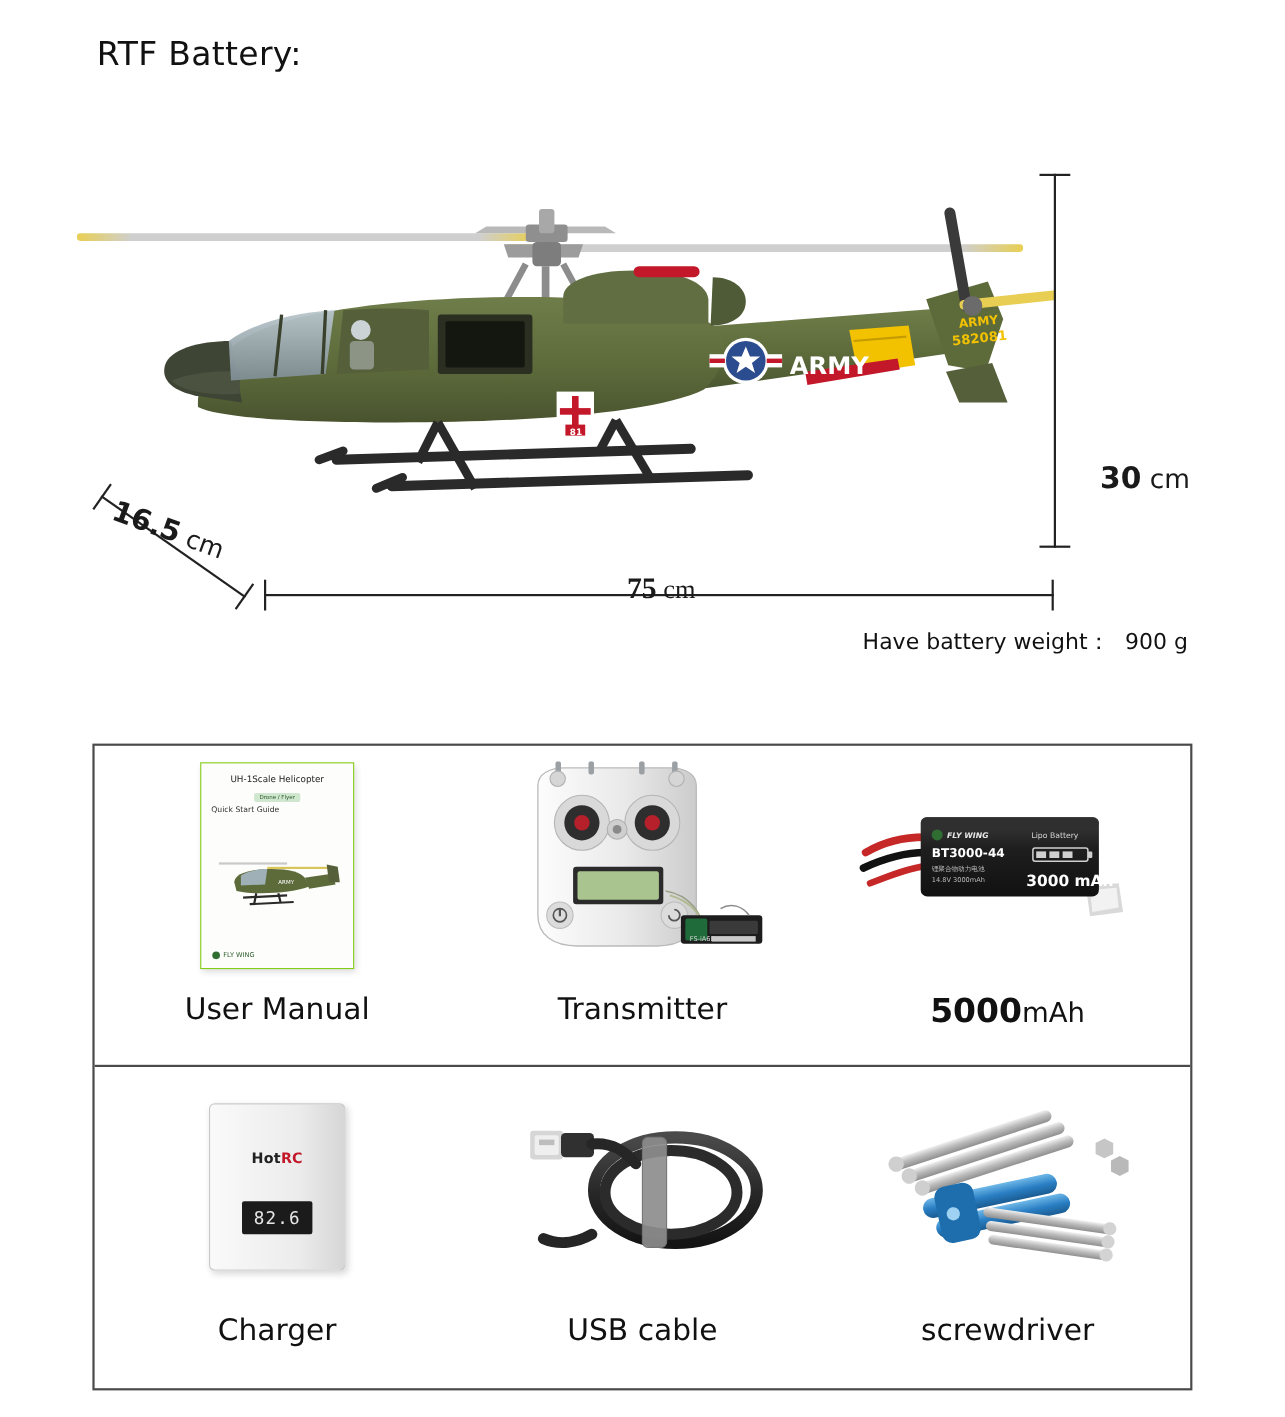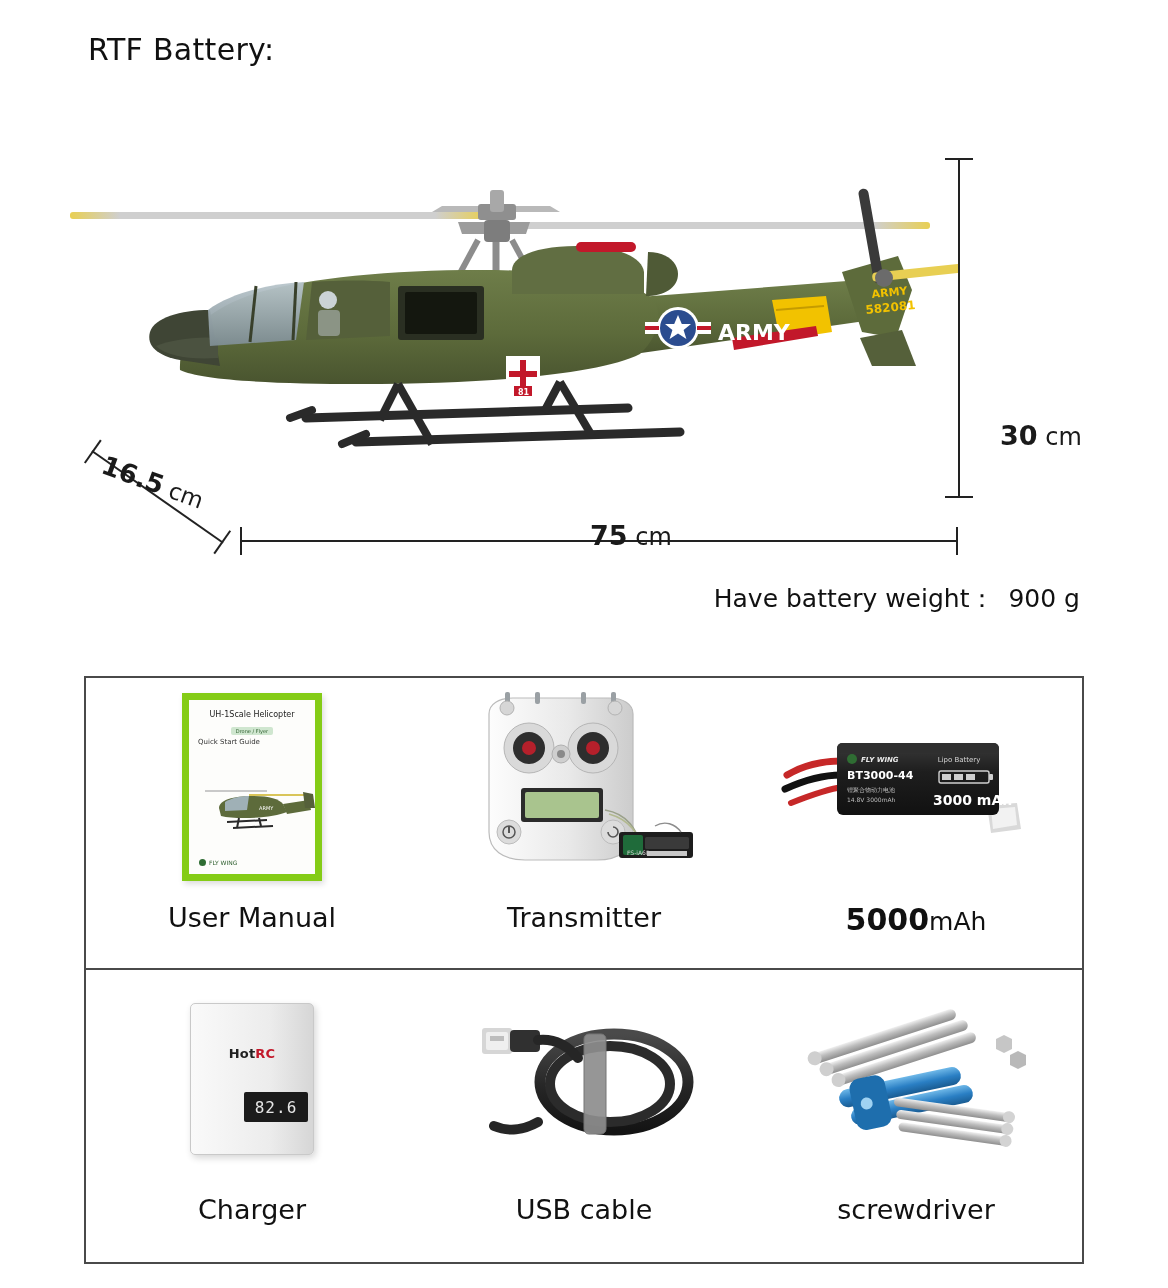--- a/index.html
+++ b/index.html
@@ -88,25 +88,26 @@
     top: -13px;
     width: 2px;
     height: 28px;
     background: #222;
   }
   .dim-horiz::before { left: 0; }
   .dim-horiz::after  { right: 0; }
 
   .dim-label-75 {
     position: absolute;
-    left: 590px;
+    left: 570px;
     top: 400px;
     font-size: 27px;
     font-weight: 700;
     white-space: nowrap;
+    font-family: Liberation Serif, serif;
   }
   .dim-label-75 .unit { font-weight: 400; font-size: 24px; }
 
   
   .dim-diag {
     position: absolute;
     left: 92px;
     top: 330px;
     width: 160px;
     height: 2px;
@@ -133,22 +134,22 @@
     font-weight: 700;
     white-space: nowrap;
     transform: rotate(20deg);
     transform-origin: left top;
   }
   .dim-label-165 .unit { font-weight: 400; font-size: 23px; }
 
   .weight-line {
     position: absolute;
     right: 88px;
-    top: 462px;
-    font-size: 25px;
+    top: 450px;
+    font-size: 20px;
     font-weight: 400;
     white-space: nowrap;
     color: #111;
   }
   .weight-line .wval { font-weight: 400; margin-left: 14px; }
 
   
   .items-box {
     position: absolute;
     left: 84px;
@@ -190,21 +191,21 @@
     white-space: nowrap;
   }
   .item-label .big { font-size: 30px; font-weight: 700; }
   .item-label .sm { font-size: 25px; }
 
   
   .manual {
     width: 140px;
     height: 188px;
     background: #fdfdfb;
-    border: 7px solid #84cc16;
+    border: 1px solid #84cc16;
     box-shadow: 2px 3px 6px rgba(0,0,0,0.14);
     position: relative;
     padding: 10px 9px;
     box-sizing: border-box;
   }
   .manual .m-title { font-size: 8px; color: #222; text-align: center; }
   .manual .m-badge {
     margin: 8px auto 3px auto;
     width: 42px; height: 8px;
     background: #cfe6cf;
@@ -250,21 +251,21 @@
   .charger .brand {
     position:absolute; left:50%; top:42px; transform:translateX(-50%);
     font-size: 13px; font-weight: 700; letter-spacing:0.2px;
   }
   .charger .brand .rc { color:#c2182a; }
   .charger .brand .hot { color:#222; }
   .charger .lcd {
     position:absolute; left:50%; top:88px; transform:translateX(-50%);
     width: 64px; height: 30px;
     background: #1b1b1b; border-radius:2px;
-    display:flex; align-items:center; justify-content:center;margin-left:24px;
+    display:flex; align-items:center; justify-content:center;
   }
   .charger .lcd span {
     font-family: "DejaVu Sans Mono", monospace;
     font-size: 16px; color:#e6e6e6; letter-spacing:1px;
   }
 
   
   .screw { position:relative; width: 240px; height: 160px; }
 
   

